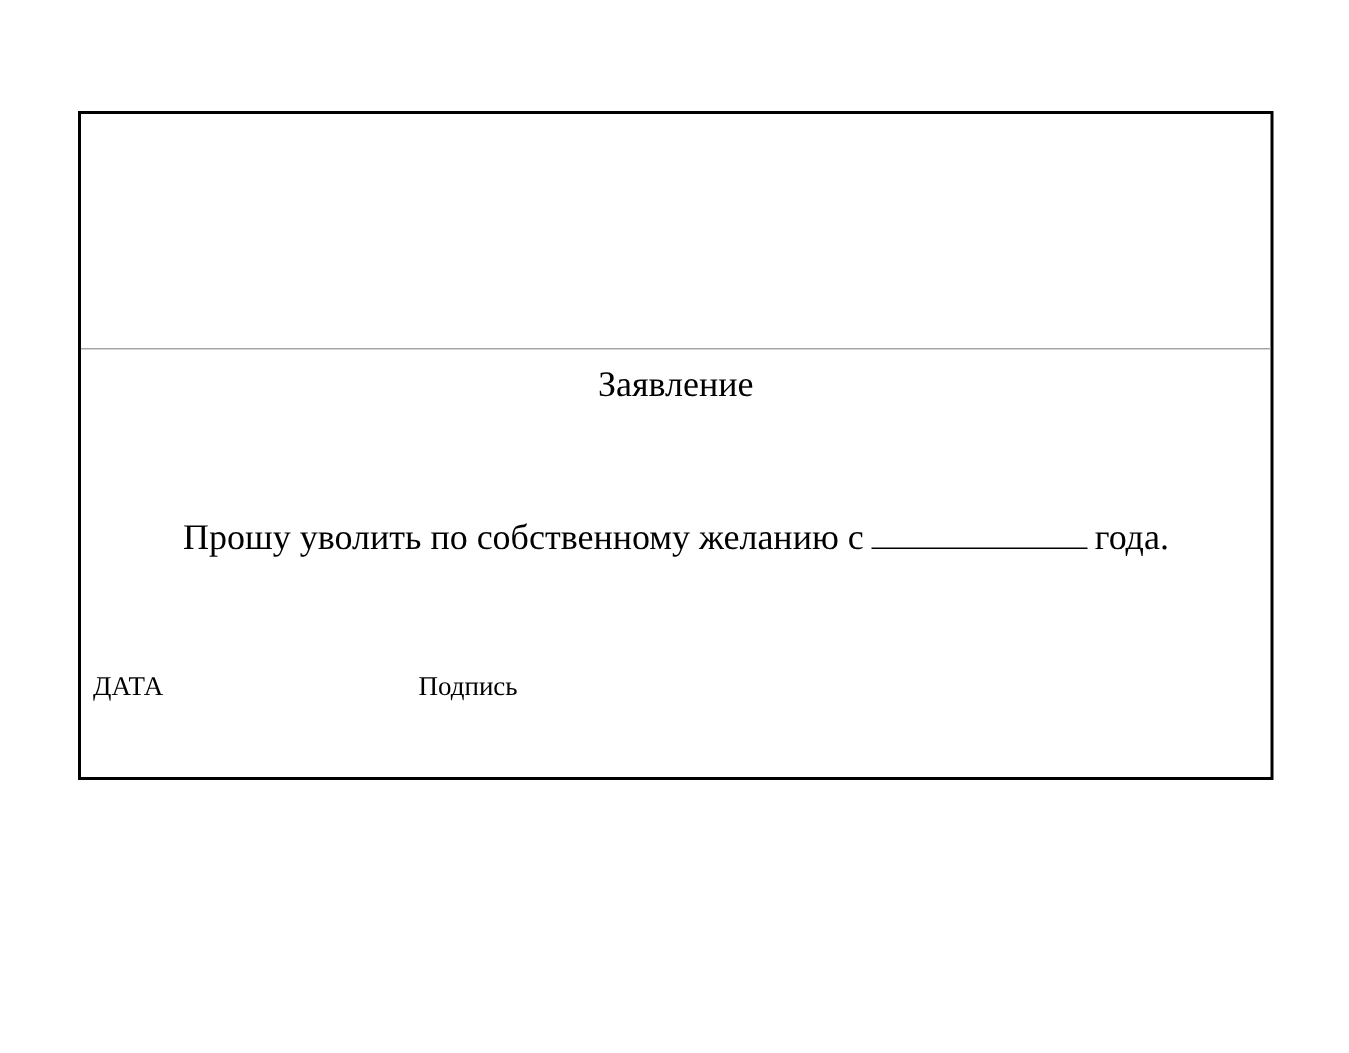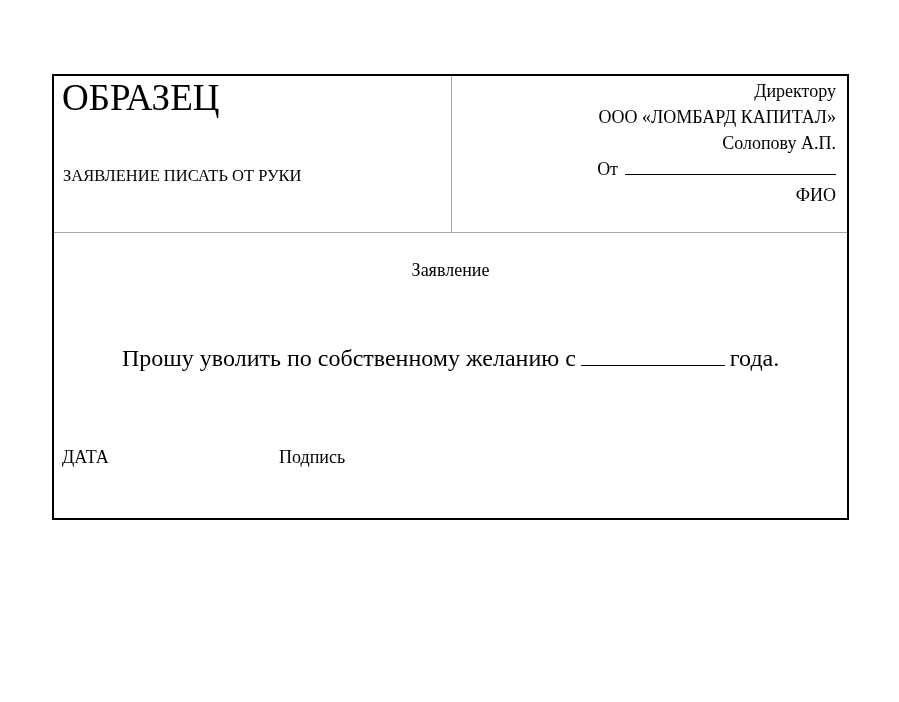--- a/index.html
+++ b/index.html
@@ -77,24 +77,24 @@
     width: 211px;
     margin-left: 7px;
   }
   .request-blank {
     width: 144px;
     margin: 0 5px;
   }
   .body-title {
     position: absolute;
     left: 0;
-    top: 184px;
+    top: 168px;
     width: 100%;
     text-align: center;
-    font-size: 18px;
+    font-size: 24px;
   }
   .request-line {
     position: absolute;
     left: 68px;
     top: 266px;
     font-size: 24px;
     white-space: nowrap;
   }
   .sig-row {
     position: absolute;
@@ -109,34 +109,21 @@
   .sig-sign  { position: absolute; left: 225px; white-space: nowrap; text-align: center; }
   .sig-fio   { position: absolute; left: 525px; white-space: nowrap; }
 </style>
 </head>
 <body>
 
 <div class="doc-table">
 
   <div class="header-row">
 
-    <div class="header-left">
-      <div class="sample-label">ОБРАЗЕЦ</div>
-      <div class="handwrite-note">ЗАЯВЛЕНИЕ ПИСАТЬ ОТ РУКИ</div>
-    </div>
 
-    <div class="header-right">
-      <div class="addr-line">Директору</div>
-      <div class="addr-line">ООО «ЛОМБАРД КАПИТАЛ»</div>
-      <div class="addr-line">Солопову А.П.</div>
-      <div class="addr-line">
-        <span>От</span><span class="blank from-blank"></span>
-      </div>
-      <div class="addr-line">ФИО</div>
-    </div>
 
   </div>
 
   <div class="body-title">Заявление</div>
 
   <div class="request-line">
     <span>Прошу уволить по собственному желанию с</span><span class="blank request-blank"></span><span>года.</span>
   </div>
 
   <div class="sig-row">

